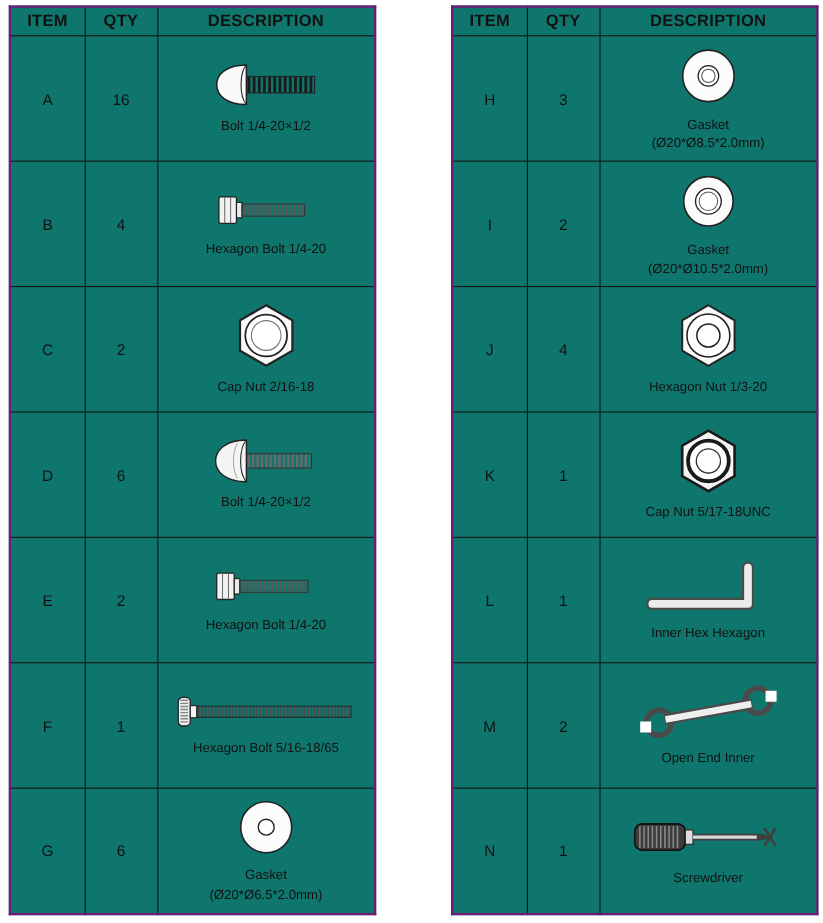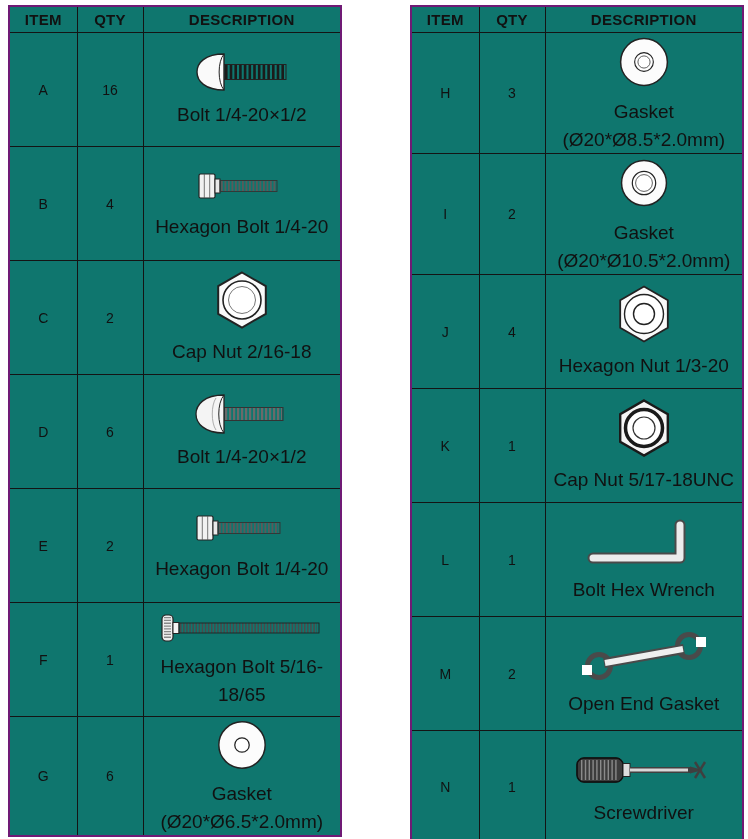--- a/index.html
+++ b/index.html
@@ -60,21 +60,21 @@
     justify-content: center;
     gap: 7px;
     height: 100%;
   }
   .icon-box {
     display: flex;
     align-items: center;
     justify-content: center;
   }
   .caption {
-    font-size: 19px;
+    font-size: 12px;
     line-height: 1.45;
     text-align: center;
   }
   .caption .line { display: block; }
 </style>
 </head>
 <body>
 
 <div class="page">
   <div class="tables-wrap">
@@ -321,41 +321,41 @@
           <td class="item-cell">L</td>
           <td class="qty-cell">1</td>
           <td class="desc-cell">
             <div class="desc-inner">
               <span class="icon-box">
                 <svg width="122" height="54" viewBox="0 0 122 54">
                   <polyline points="10,43 97,43 97,10" fill="none" stroke="#4a4a4a" stroke-width="11" stroke-linecap="round" stroke-linejoin="round"></polyline>
                   <polyline points="10,43 97,43 97,10" fill="none" stroke="#ececec" stroke-width="7" stroke-linecap="round" stroke-linejoin="round"></polyline>
                 </svg>
               </span>
-              <span class="caption">Bolt Hex Wrench</span>
+              <span class="caption">Inner Hex Hexagon</span>
             </div>
           </td>
         </tr>
 
         <tr class="body-row">
           <td class="item-cell">M</td>
           <td class="qty-cell">2</td>
           <td class="desc-cell">
             <div class="desc-inner">
               <span class="icon-box">
                 <svg width="124" height="54" viewBox="0 0 124 54">
                   <circle cx="17" cy="37" r="11.5" fill="none" stroke="#4a4a4a" stroke-width="5"></circle>
                   <line x1="-2" y1="41" x2="10" y2="41" stroke="#ffffff" stroke-width="10"></line>
                   <circle cx="107" cy="17" r="11.5" fill="none" stroke="#4a4a4a" stroke-width="5"></circle>
                   <line x1="114" y1="13" x2="126" y2="13" stroke="#ffffff" stroke-width="10"></line>
                   <line x1="22" y1="34" x2="102" y2="20" stroke="#4a4a4a" stroke-width="10"></line>
                   <line x1="23" y1="34" x2="101" y2="20" stroke="#efefef" stroke-width="6"></line>
                 </svg>
               </span>
-              <span class="caption">Open End Gasket</span>
+              <span class="caption">Open End Inner</span>
             </div>
           </td>
         </tr>
 
         <tr class="body-row">
           <td class="item-cell">N</td>
           <td class="qty-cell">1</td>
           <td class="desc-cell">
             <div class="desc-inner">
               <span class="icon-box">

